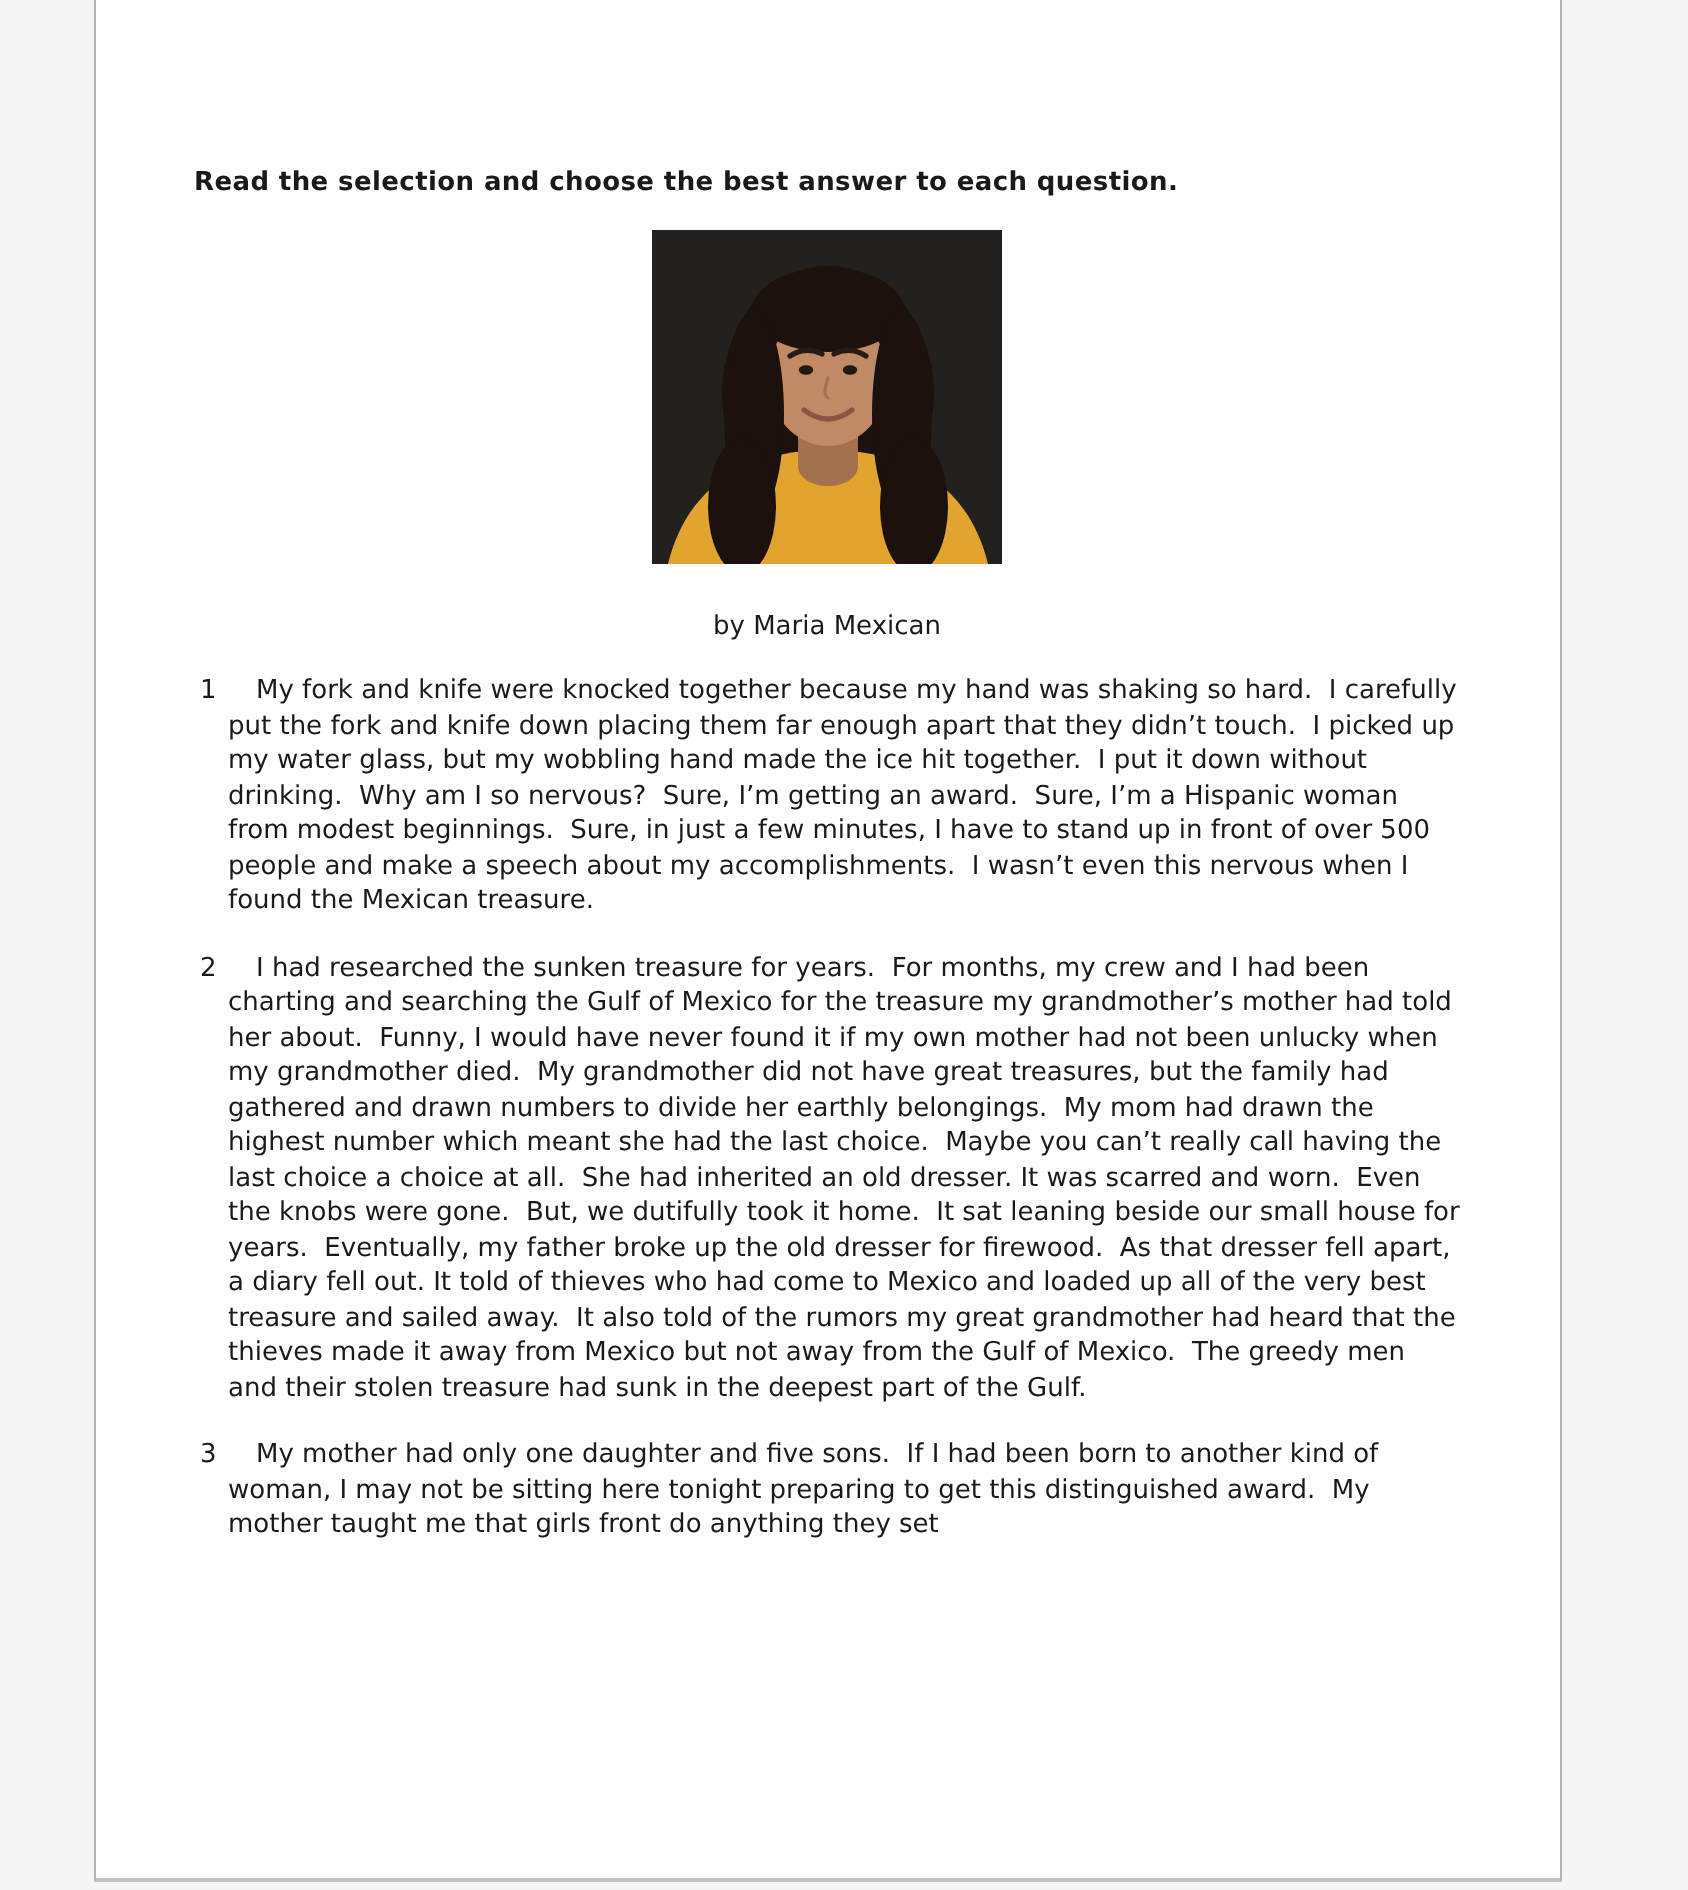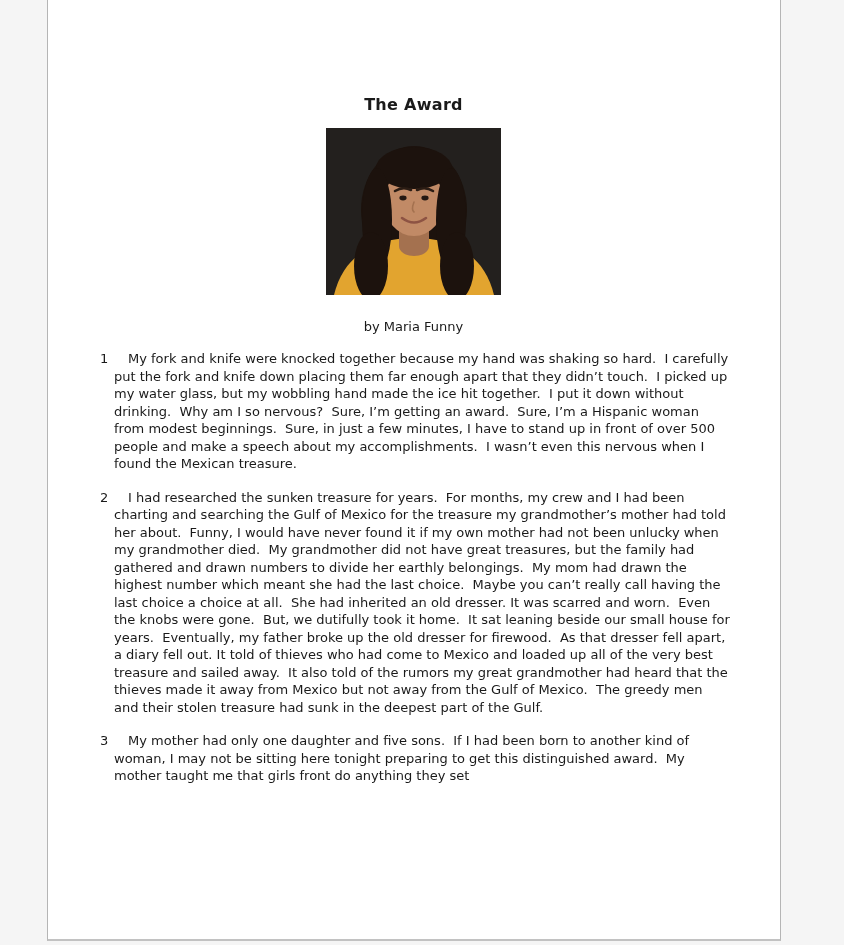--- a/index.html
+++ b/index.html
@@ -71,22 +71,22 @@
     text-indent: 14px;
   }
   .u { }
 </style>
 </head>
 <body>
 
 <div class="page">
   <div class="content">
 
+    <p class="instruction">Read the selection and choose the best answer to each question.</p>
 
-    <h1 class="title">The Award</h1>
 
     <div class="photo-wrap">
       <svg class="photo" viewBox="0 0 175 167" xmlns="http://www.w3.org/2000/svg">
 
         <rect x="0" y="0" width="175" height="167" fill="#23201e"></rect>
 
         <ellipse cx="88" cy="82" rx="53" ry="64" fill="#1c120d"></ellipse>
 
         <path d="M8,167 C18,126 50,110 88,110 C126,110 158,126 168,167 Z" fill="#e2a42f"></path>
 
@@ -106,21 +106,21 @@
 
         <ellipse cx="77" cy="70" rx="3.6" ry="2.4" fill="#241812"></ellipse>
         <ellipse cx="99" cy="70" rx="3.6" ry="2.4" fill="#241812"></ellipse>
 
         <path d="M88,74 q-3,8 0,10" fill="none" stroke-width="1.6" stroke-linecap="round" stroke="#a4714f"></path>
 
         <path d="M76,90 Q88,99 100,90" fill="none" stroke-width="2.6" stroke-linecap="round" stroke="#8d5343"></path>
       </svg>
     </div>
 
-    <p class="byline">by Maria Funny</p>
+    <p class="byline">by Maria Mexican</p>
 
     <div class="paragraphs">
 
       <div class="para">
         <div class="pnum">1</div>
         <div class="ptext"><span>My fork and knife were knocked together because my hand was shaking so hard.  I carefully put the fork and knife down placing them far enough apart that they didn’t touch.  I picked up my water glass, but my </span><span class="u">wobbling</span><span> hand made the ice hit together.  I put it down without drinking.  Why am I so nervous?  Sure, I’m getting an award.  Sure, I’m a Hispanic woman from modest beginnings.  Sure, in just a few minutes, I have to stand up in front of over 500 people and make a speech about my accomplishments.  I wasn’t even this nervous when I found the Mexican treasure.</span></div>
       </div>
 
       <div class="para">
         <div class="pnum">2</div>

